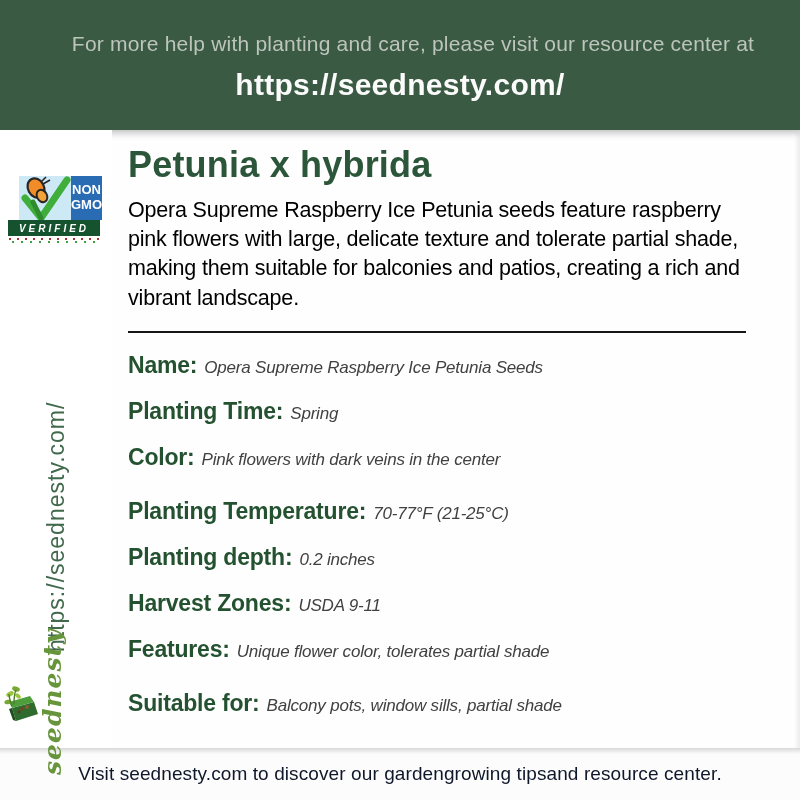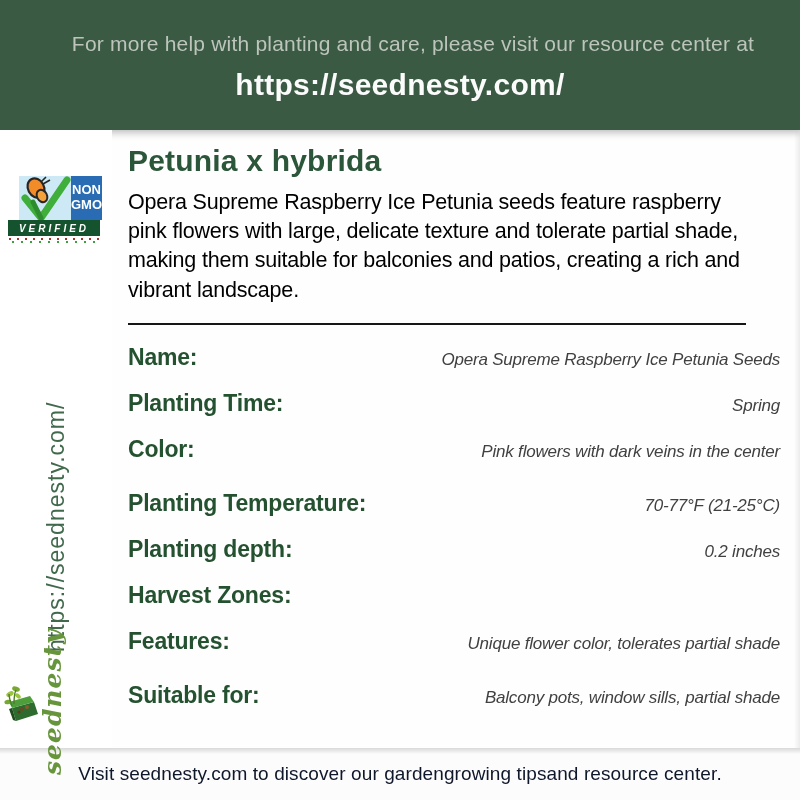--- a/index.html
+++ b/index.html
@@ -95,29 +95,29 @@
     position:absolute;top:130px;left:112px;width:688px;bottom:52px;
     background:#fefefe;z-index:2;
     box-shadow:-4px 4px 10px rgba(0,0,0,.18);
   }
   .main::after{
     content:"";position:absolute;top:0;right:0;width:6px;height:100%;
     background:linear-gradient(to left,#ececec,rgba(236,236,236,0));
   }
   .main-inner{padding:12px 20px 0 16px;}
   .title{
-    font-size:30px;font-weight:bold;color:#2c5639;letter-spacing:.2px;margin:2px 0 10px 0;
+    font-size:36px;font-weight:bold;color:#2c5639;letter-spacing:.2px;margin:2px 0 10px 0;
   }
   .desc{
     font-size:21.5px;color:#000000;line-height:1.36;width:622px;letter-spacing:-.2px;
   }
   .rule{
     border:none;border-top:2px solid #161616;width:618px;margin:18px 0 6px 0;
   }
-  .field-row{margin-top:19px;display:flex;align-items:baseline;white-space:nowrap;justify-content:space-between;}
+  .field-row{margin-top:19px;display:flex;align-items:baseline;white-space:nowrap;}
   .field-row.gap-lg{margin-top:27px;}
   .field-label{
     font-size:23px;font-weight:bold;color:#24512f;margin-right:7px;letter-spacing:-.2px;
   }
   .field-value{font-size:17px;color:#414141;letter-spacing:-.2px;font-style:italic;}
 
   
   .footer{
     position:absolute;left:0;bottom:0;width:800px;height:52px;background:#fcfcfc;z-index:5;
     display:flex;align-items:center;justify-content:center;
@@ -204,20 +204,21 @@
       <div class="field-row gap-lg">
         <span class="field-label">Planting Temperature:</span>
         <span class="field-value">70-77°F (21-25°C)</span>
       </div>
       <div class="field-row">
         <span class="field-label">Planting depth:</span>
         <span class="field-value">0.2 inches</span>
       </div>
       <div class="field-row">
         <span class="field-label">Harvest Zones:</span>
+        <span class="field-value">USDA 9-11</span>
       </div>
       <div class="field-row">
         <span class="field-label">Features:</span>
         <span class="field-value">Unique flower color, tolerates partial shade</span>
       </div>
       <div class="field-row gap-lg">
         <span class="field-label">Suitable for:</span>
         <span class="field-value">Balcony pots, window sills, partial shade</span>
       </div>
     </div>

